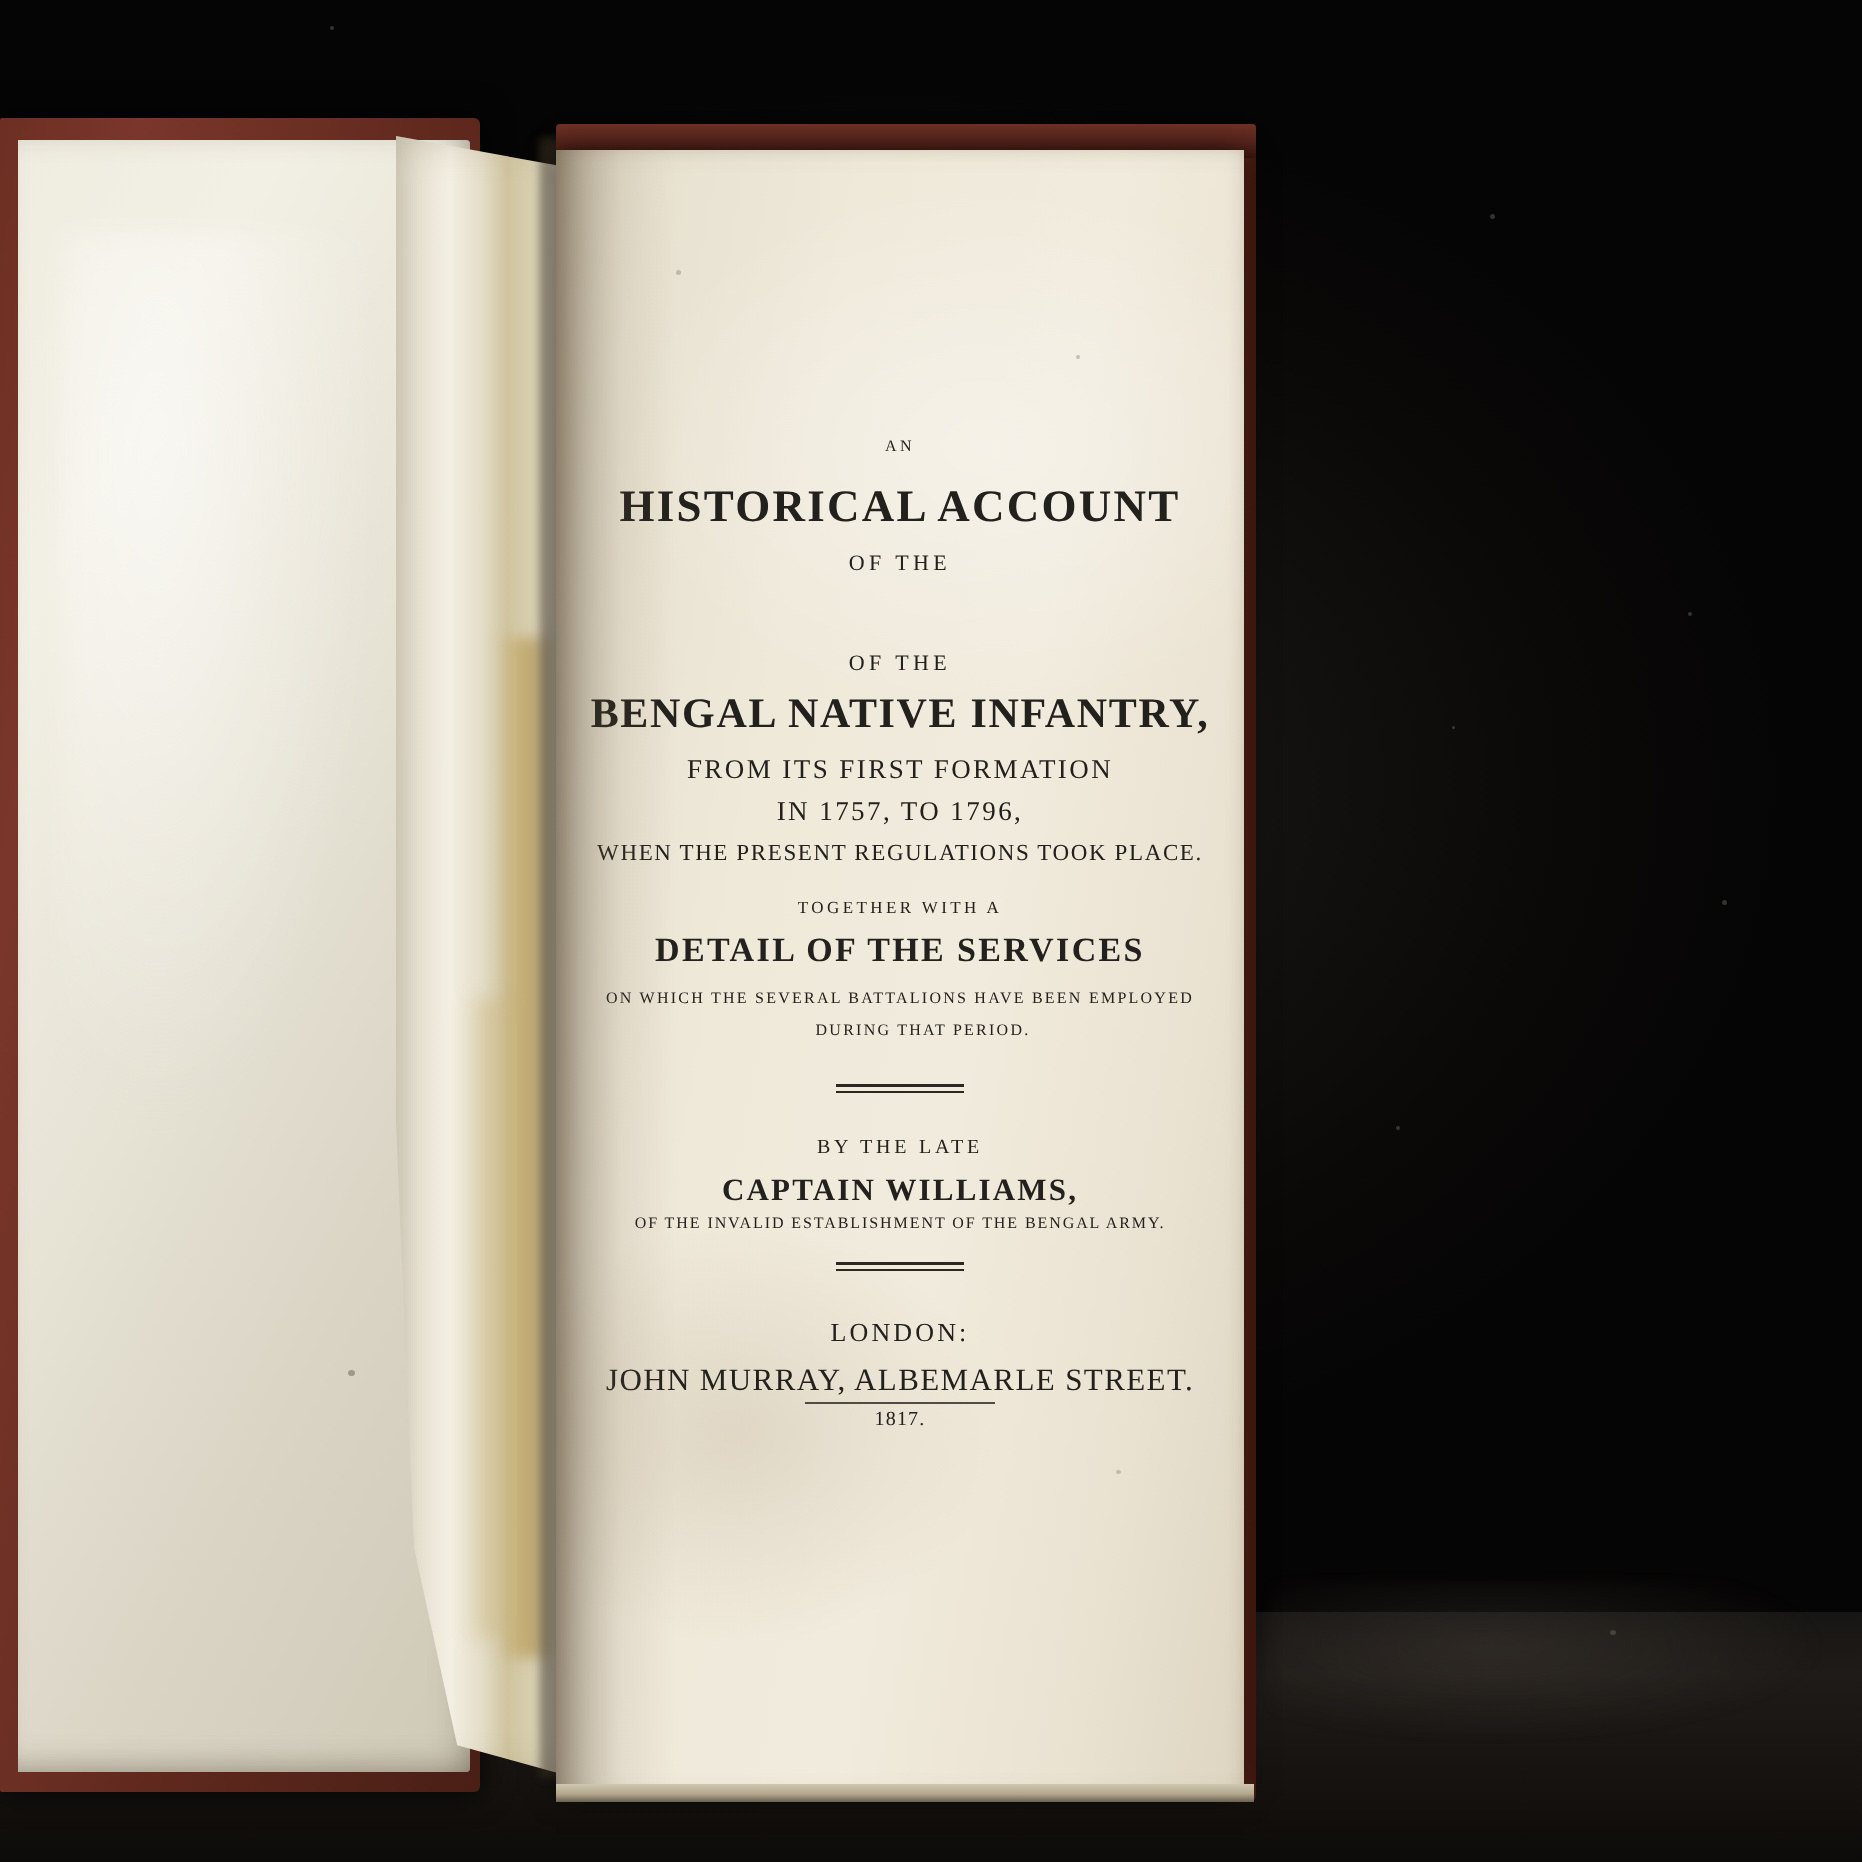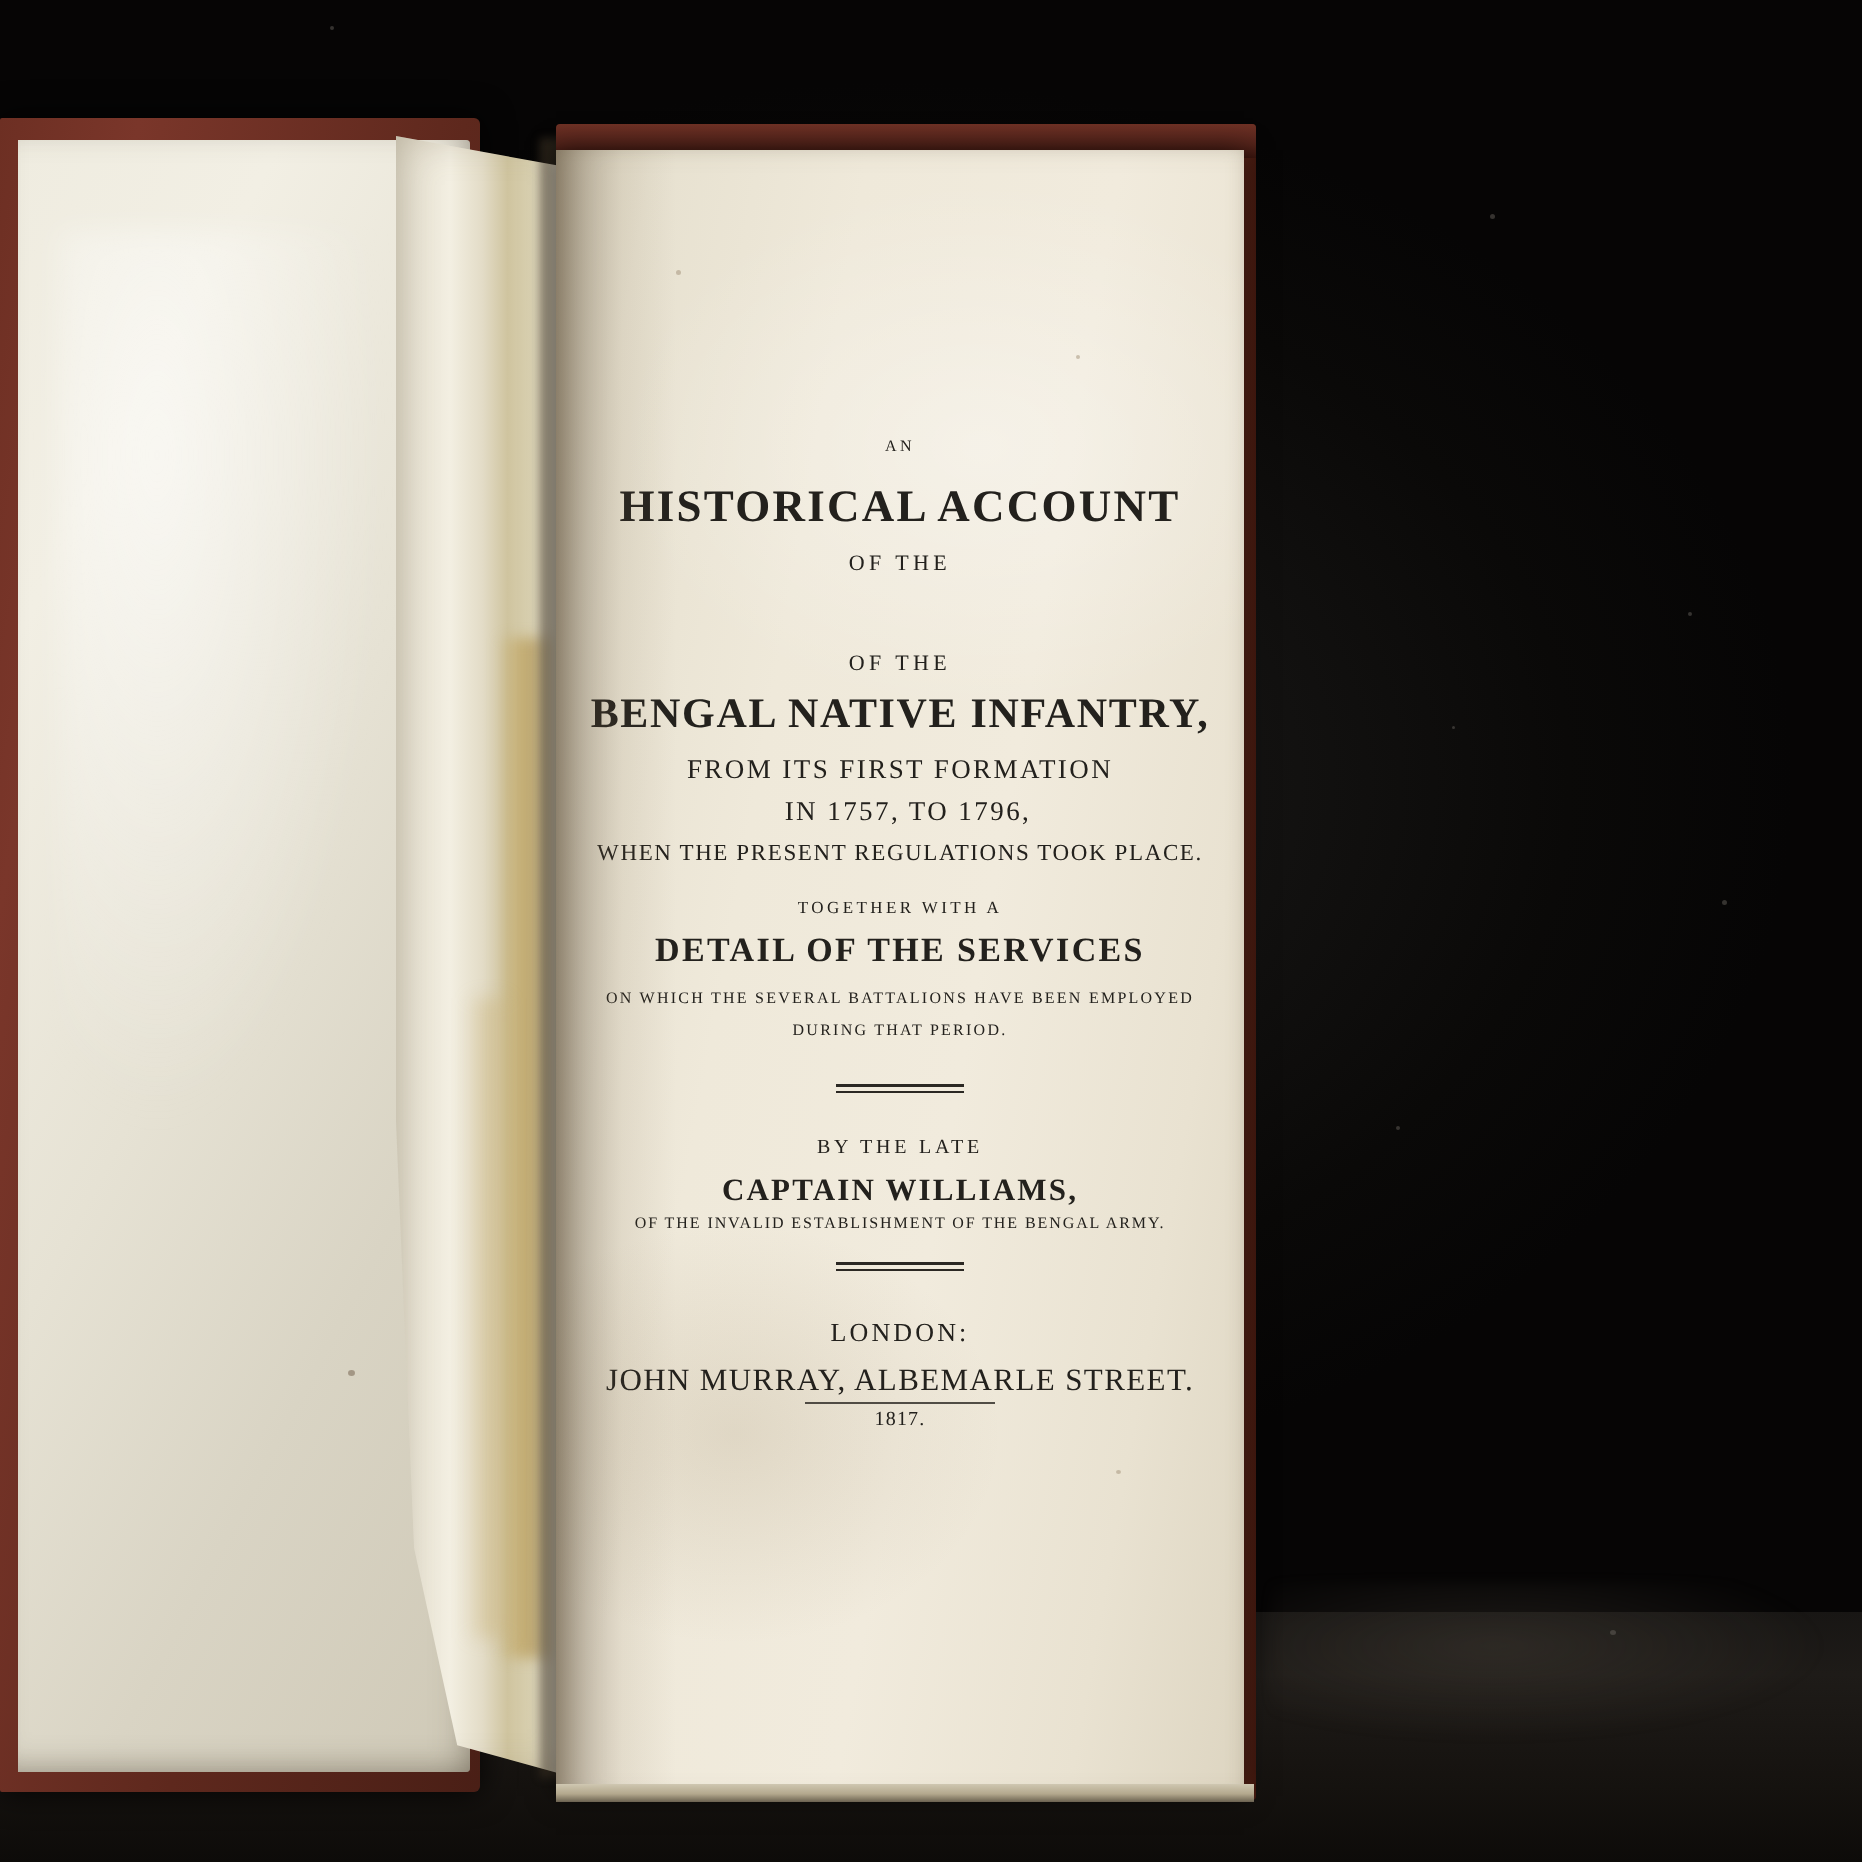--- a/index.html
+++ b/index.html
@@ -246,26 +246,26 @@
     text-transform: uppercase;
   }
 
   .t-an       { top: 288px;  font-size: 16px; letter-spacing: .22em; }
   .t-main     { top: 330px;  font-size: 45px; letter-spacing: .05em; font-weight: 700; }
   .t-ofthe1   { top: 400px;  font-size: 22px; letter-spacing: .20em; }
   .t-rise     { top: 442px;  font-size: 31px; letter-spacing: .10em; }
   .t-ofthe2   { top: 500px;  font-size: 22px; letter-spacing: .20em; }
   .t-bengal   { top: 540px;  font-size: 42px; letter-spacing: .04em; font-weight: 700; }
   .t-from     { top: 604px;  font-size: 27px; letter-spacing: .09em; }
-  .t-in1757   { top: 646px;  font-size: 27px; letter-spacing: .09em; padding-left: 8px; }
+  .t-in1757   { top: 646px;  font-size: 27px; letter-spacing: .09em; }
   .t-when     { top: 690px;  font-size: 23px; letter-spacing: .07em; }
   .t-together { top: 748px;  font-size: 17px; letter-spacing: .20em; }
   .t-detail   { top: 782px;  font-size: 34px; letter-spacing: .07em; font-weight: 600; }
   .t-onwhich  { top: 840px;  font-size: 16px; letter-spacing: .14em; }
-  .t-during   { top: 872px;  font-size: 16px; letter-spacing: .14em; }
+  .t-during   { top: 872px;  font-size: 16px; letter-spacing: .14em; padding-left: 23px; }
 
   .t-bythelate{ top: 986px;  font-size: 20px; letter-spacing: .19em; }
   .t-captain  { top: 1022px; font-size: 31px; letter-spacing: .07em; font-weight: 600; }
   .t-ofinvalid{ top: 1065px; font-size: 16px; letter-spacing: .12em; }
 
   .t-london   { top: 1168px; font-size: 26px; letter-spacing: .12em; }
   .t-murray   { top: 1212px; font-size: 31px; letter-spacing: .045em; }
   .t-year     { top: 1258px; font-size: 20px; letter-spacing: .06em; }
 
   

